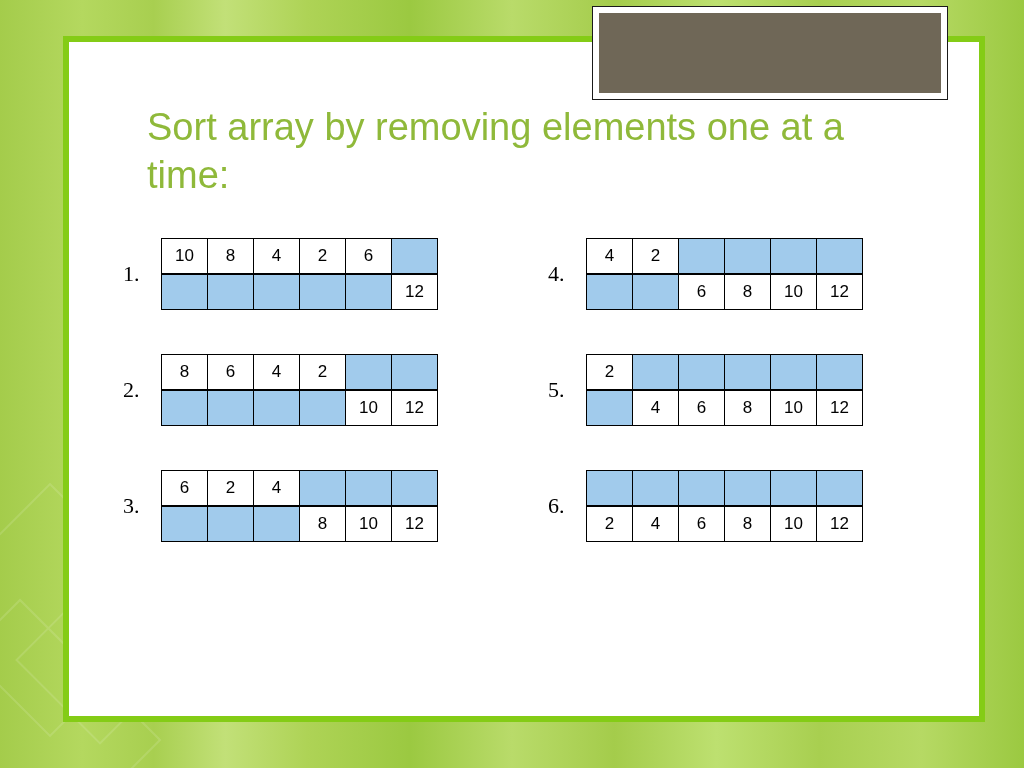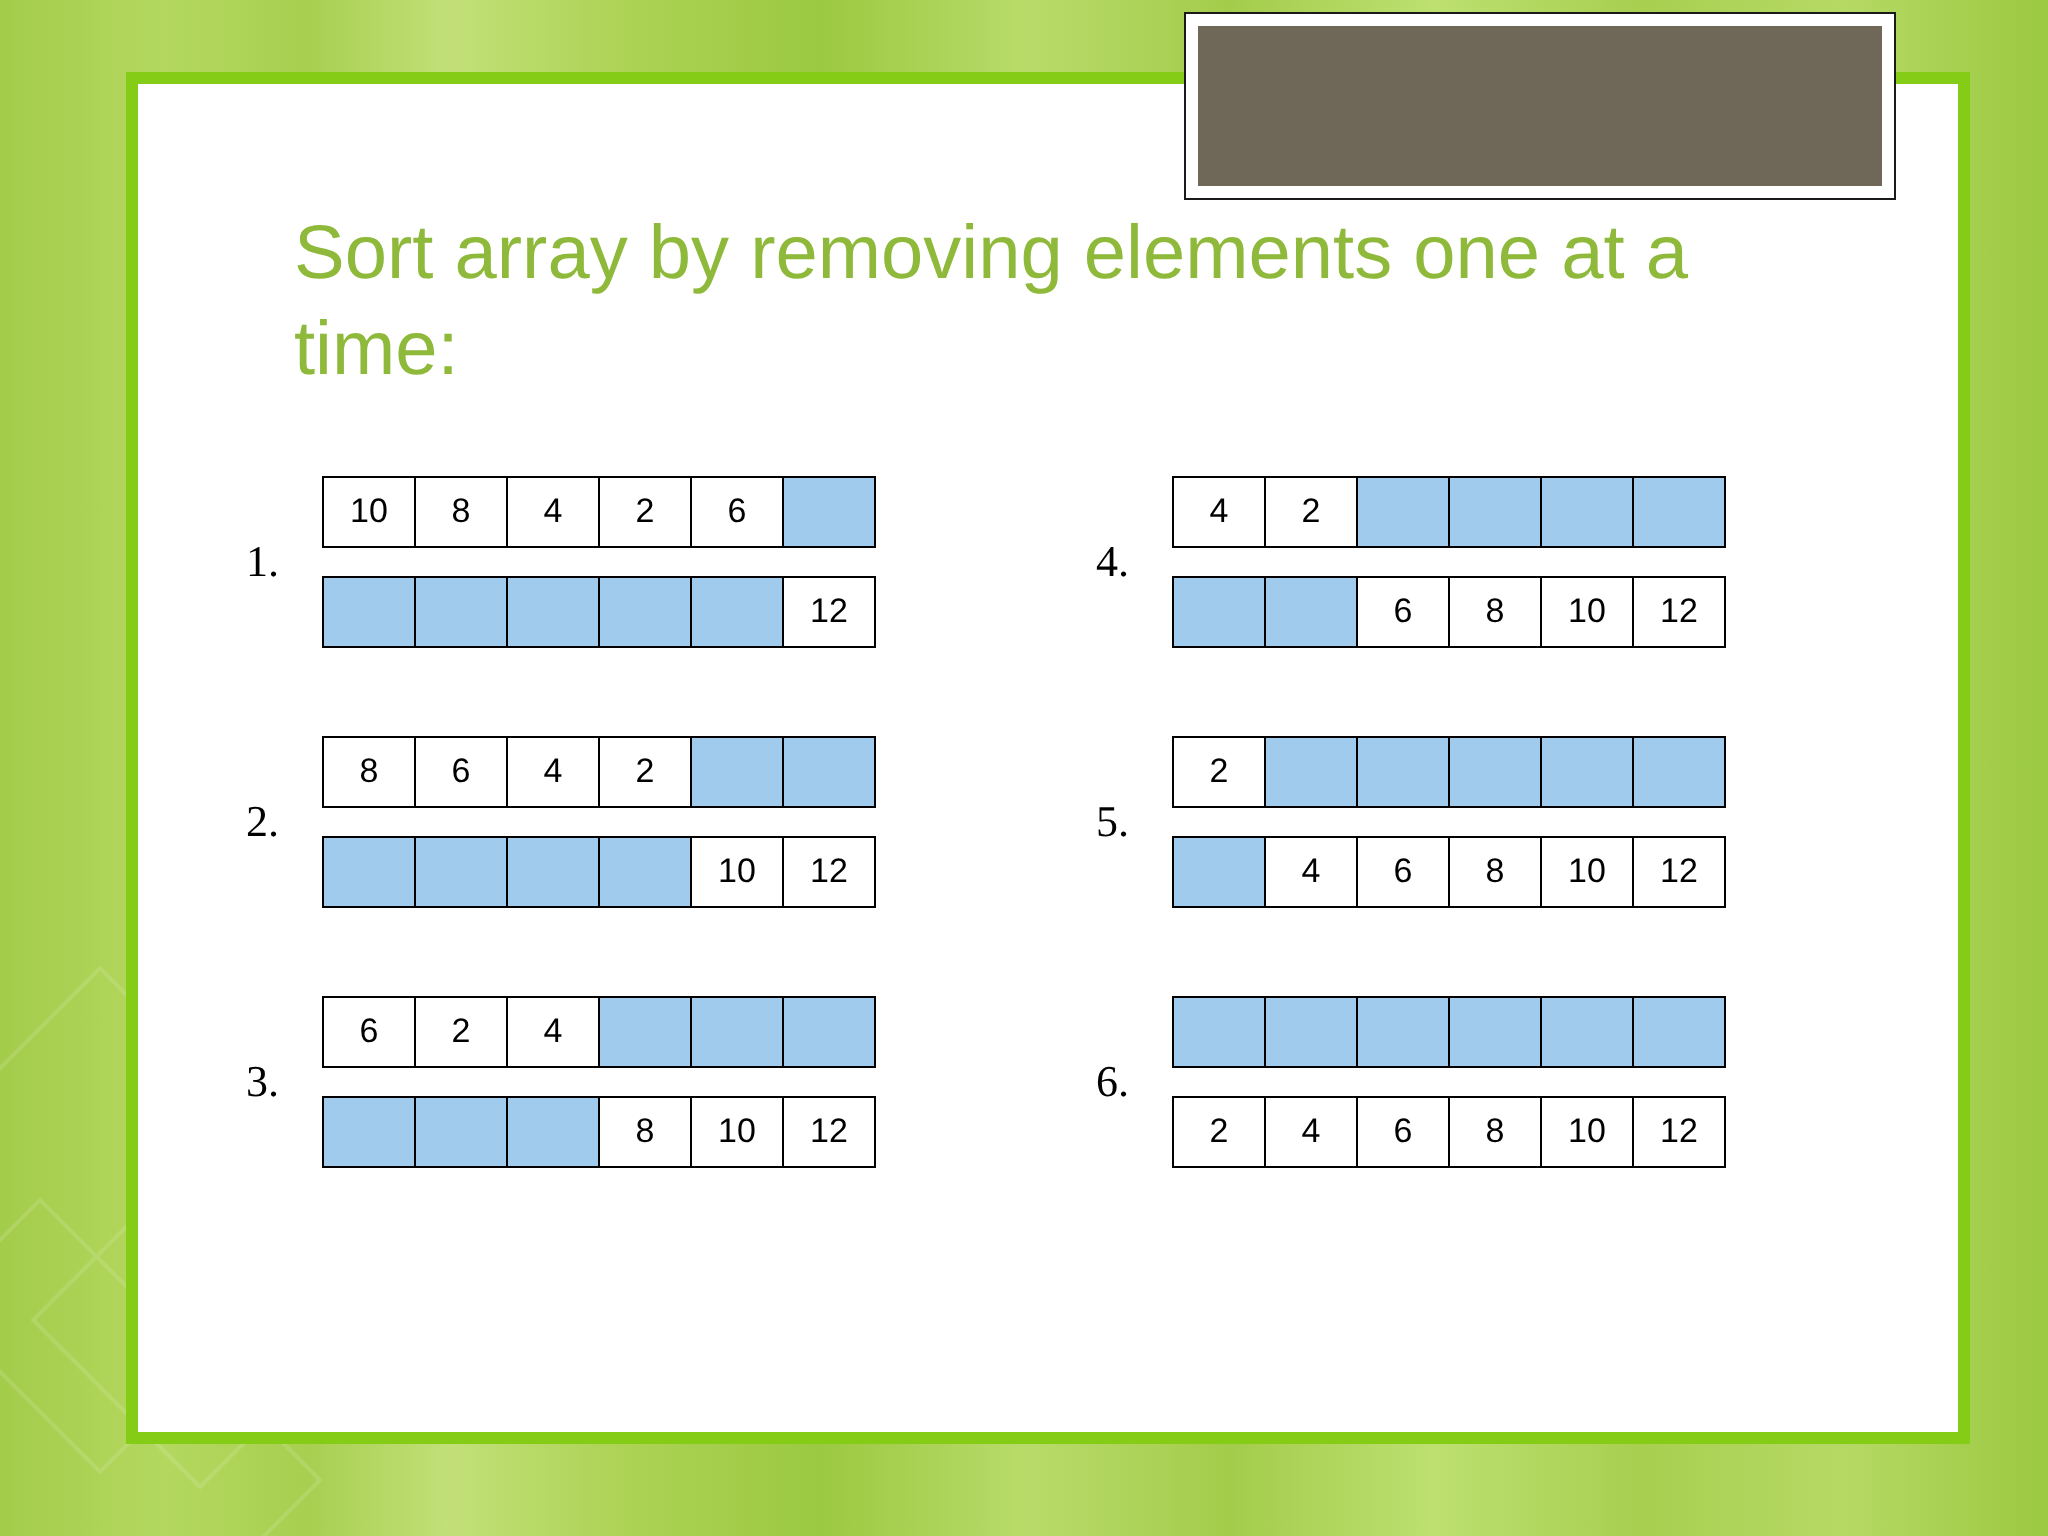--- a/index.html
+++ b/index.html
@@ -62,21 +62,21 @@
   }
   .col { display: flex; flex-direction: column; gap: 44px; }
   .step { display: flex; align-items: center; gap: 16px; }
   .step-num {
     font-family: "Times New Roman", serif;
     font-size: 22px;
     color: #000;
     width: 22px;
     text-align: left;
   }
-  .rows { display: flex; flex-direction: column; gap: 14px; }
+  .rows { display: flex; flex-direction: column; gap: 0; }
   .arr { display: flex; }
   .cell {
     width: 47px; height: 36px;
     border: 1px solid #000;
     margin-left: -1px;
     display: flex; align-items: center; justify-content: center;
     font-family: Arial, sans-serif;
     font-size: 17px;
     color: #000;
     background: #fff;

